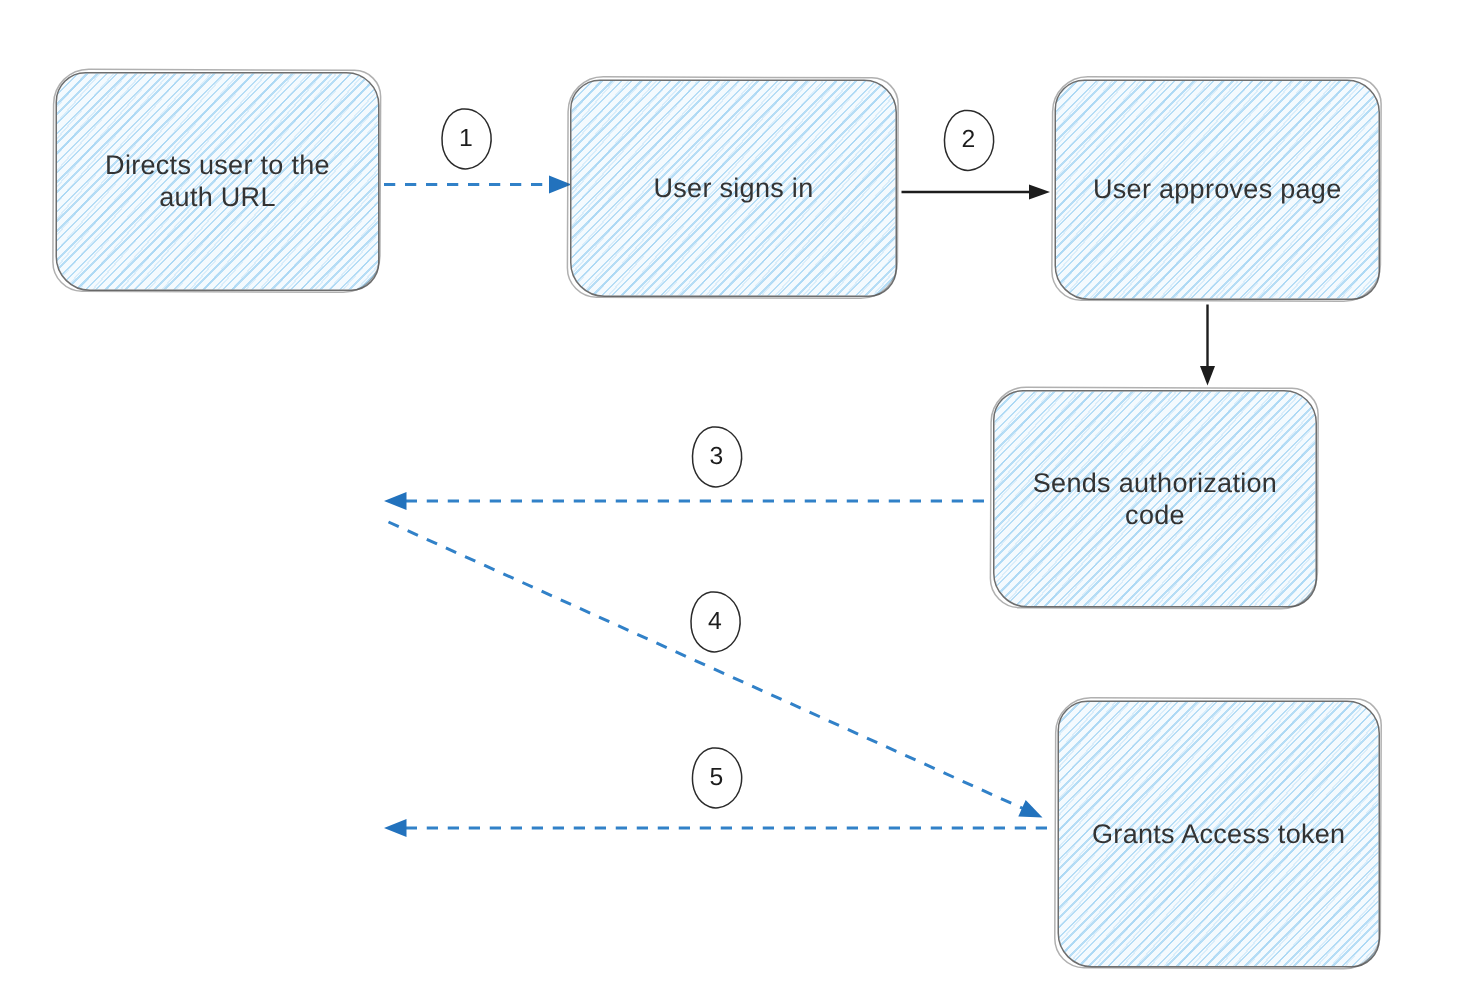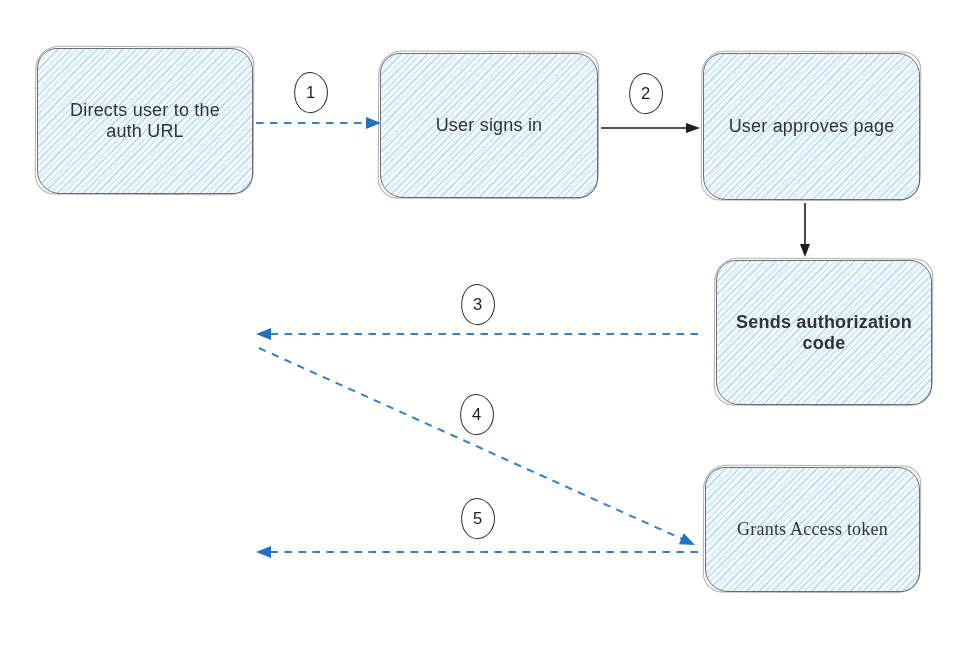--- a/index.html
+++ b/index.html
@@ -129,26 +129,26 @@
 
   <div class="node" style="left:380px; top:53px; width:218px; height:145px;">
     <span class="label">User signs in</span>
   </div>
 
   <div class="node" style="left:703px; top:53px; width:217px; height:147px;">
     <span class="label">User approves page</span>
   </div>
 
 
-  <div class="node" style="left:716px; top:260px; width:216px; height:145px;font-weight:bold;">
+  <div class="node" style="left:662px; top:260px; width:216px; height:145px;">
     <span class="label">Sends authorization code</span>
   </div>
 
 
-  <div class="node" style="left:705px; top:467px; width:215px; height:125px;font-family:Liberation Serif, serif;">
+  <div class="node" style="left:705px; top:467px; width:215px; height:178px;">
     <span class="label">Grants Access token</span>
   </div>
 
   <div class="badge" style="left:294px; top:72px;">
     <span class="num">1</span>
   </div>
   <div class="badge" style="left:629px; top:73px;">
     <span class="num">2</span>
   </div>
   <div class="badge" style="left:461px; top:284px;">

